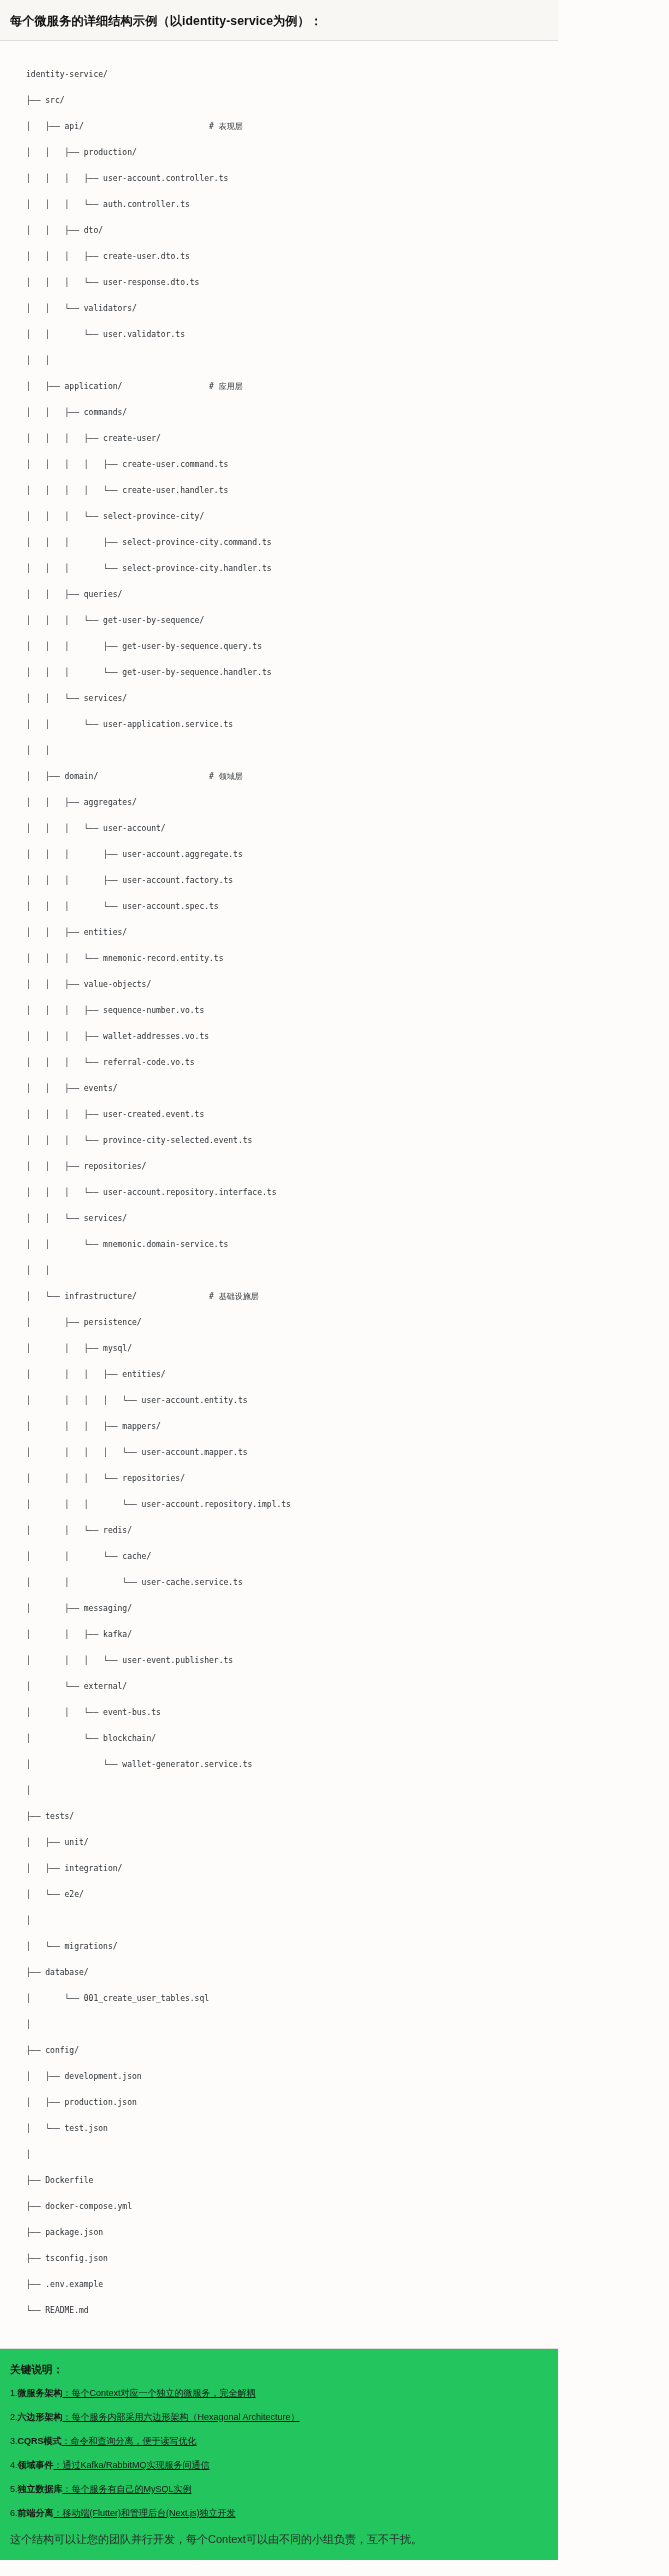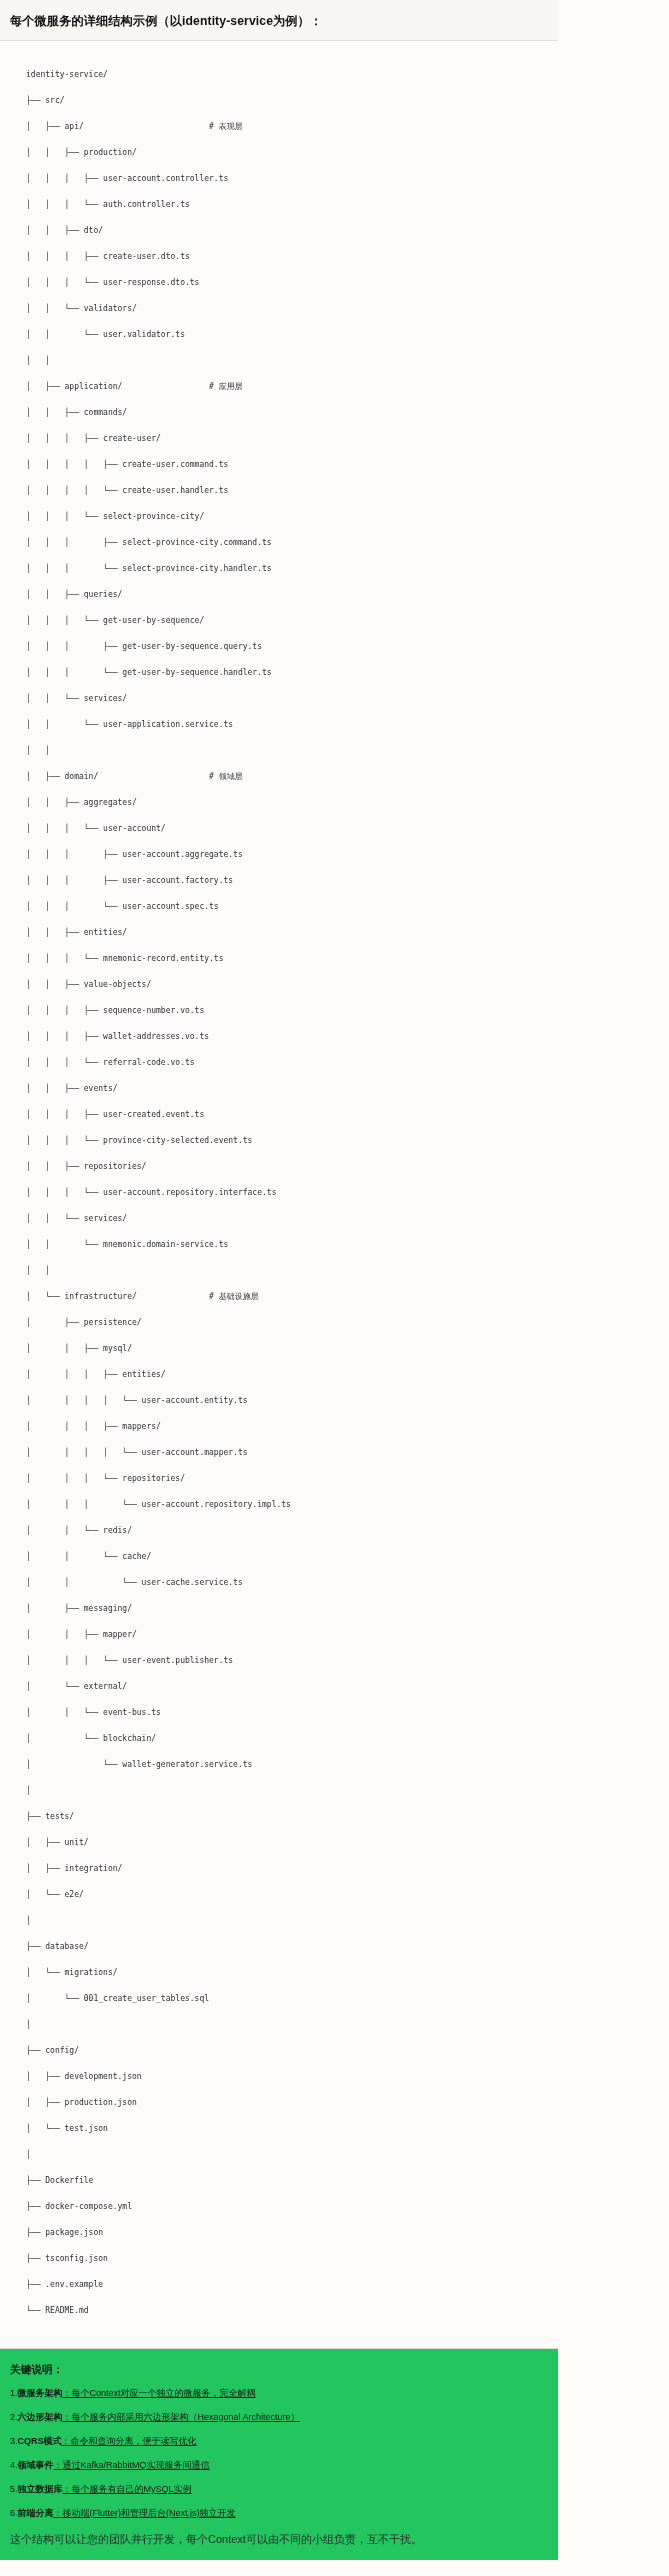--- a/index.html
+++ b/index.html
@@ -157,34 +157,34 @@
 <span class="tree-line">│       │   │   ├── entities/</span>
 <span class="tree-line">│       │   │   │   └── user-account.entity.ts</span>
 <span class="tree-line">│       │   │   ├── mappers/</span>
 <span class="tree-line">│       │   │   │   └── user-account.mapper.ts</span>
 <span class="tree-line">│       │   │   └── repositories/</span>
 <span class="tree-line">│       │   │       └── user-account.repository.impl.ts</span>
 <span class="tree-line">│       │   └── redis/</span>
 <span class="tree-line">│       │       └── cache/</span>
 <span class="tree-line">│       │           └── user-cache.service.ts</span>
 <span class="tree-line">│       ├── messaging/</span>
-<span class="tree-line">│       │   ├── mapper/</span>
+<span class="tree-line">│       │   ├── kafka/</span>
 <span class="tree-line">│       │   │   └── user-event.publisher.ts</span>
 <span class="tree-line">│       └── external/</span>
 <span class="tree-line">│       │   └── event-bus.ts</span>
 <span class="tree-line">│           └── blockchain/</span>
 <span class="tree-line">│               └── wallet-generator.service.ts</span>
 <span class="tree-line">│</span>
 <span class="tree-line">├── tests/</span>
 <span class="tree-line">│   ├── unit/</span>
 <span class="tree-line">│   ├── integration/</span>
 <span class="tree-line">│   └── e2e/</span>
 <span class="tree-line">│</span>
+<span class="tree-line">│   └── migrations/</span>
 <span class="tree-line">├── database/</span>
-<span class="tree-line">│   └── migrations/</span>
 <span class="tree-line">│       └── 001_create_user_tables.sql</span>
 <span class="tree-line">│</span>
 <span class="tree-line">├── config/</span>
 <span class="tree-line">│   ├── development.json</span>
 <span class="tree-line">│   ├── production.json</span>
 <span class="tree-line">│   └── test.json</span>
 <span class="tree-line">│</span>
 <span class="tree-line">├── Dockerfile</span>
 <span class="tree-line">├── docker-compose.yml</span>
 <span class="tree-line">├── package.json</span>

